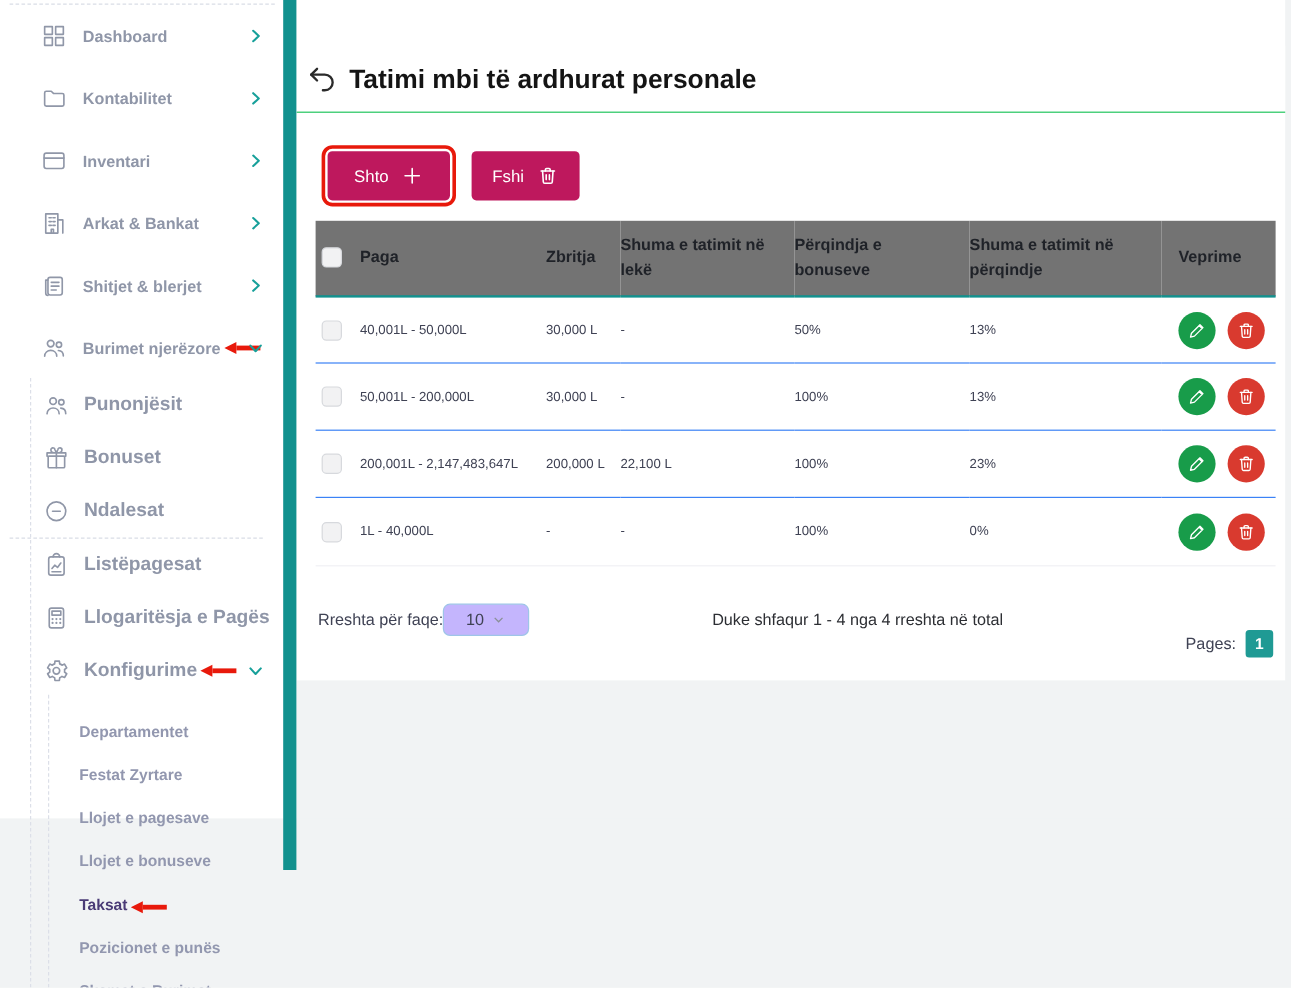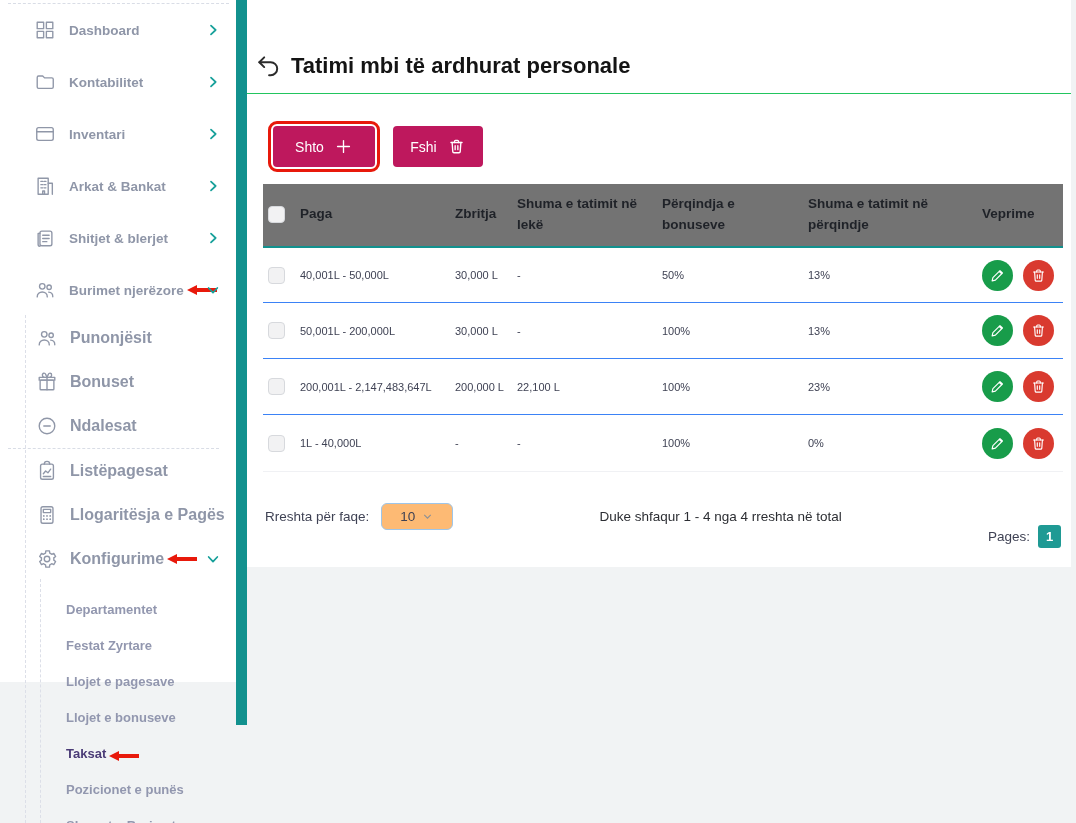--- a/index.html
+++ b/index.html
@@ -66,22 +66,22 @@
         align-items:center; justify-content:center; cursor:pointer; flex:none; }
   .act.edit { background:#189c4a; }
   .act.del  { background:#d93a2f; }
   .act svg { width:17px; height:17px; stroke:#fff; fill:none; stroke-width:1.6;
         stroke-linecap:round; stroke-linejoin:round; }
 
   .tfooter { width:800px; margin:0 8px 0 16px; border-top:1px solid #f0f1f4;
         display:flex; align-items:center; justify-content:space-between; padding:13px 2px 9px 2px; }
   .tf-left { display:flex; align-items:center; font-size:13.5px; color:#3f4254; }
   .rpp-select { display:flex; align-items:center; justify-content:center; gap:6px;
-        width:72px; height:27px; margin-left:12px; border:1px solid #9ec5e8; border-radius:6px;
-        font-size:13.5px; color:#3f4254; cursor:pointer; background:#fdba74; }
+        width:72px; height:27px; border:1px solid #9ec5e8; border-radius:6px;
+        font-size:13.5px; color:#3f4254; cursor:pointer; background:#c4b5fd; }
   .rpp-select svg { width:13px; height:13px; stroke:#8a9097; fill:none; stroke-width:2; }
   .tf-mid { font-size:13.5px; color:#2c2e33; }
   .tf-right { display:flex; align-items:center; gap:8px; font-size:13.5px; color:#3f4254;margin-top:40px; }
   .page-badge { width:23px; height:23px; background:#1f9a94; border-radius:3px; color:#fff;
         display:flex; align-items:center; justify-content:center; font-size:13px; font-weight:700; cursor:pointer; }
 </style>
 </head>
 <body>
 
 <div class="app">

